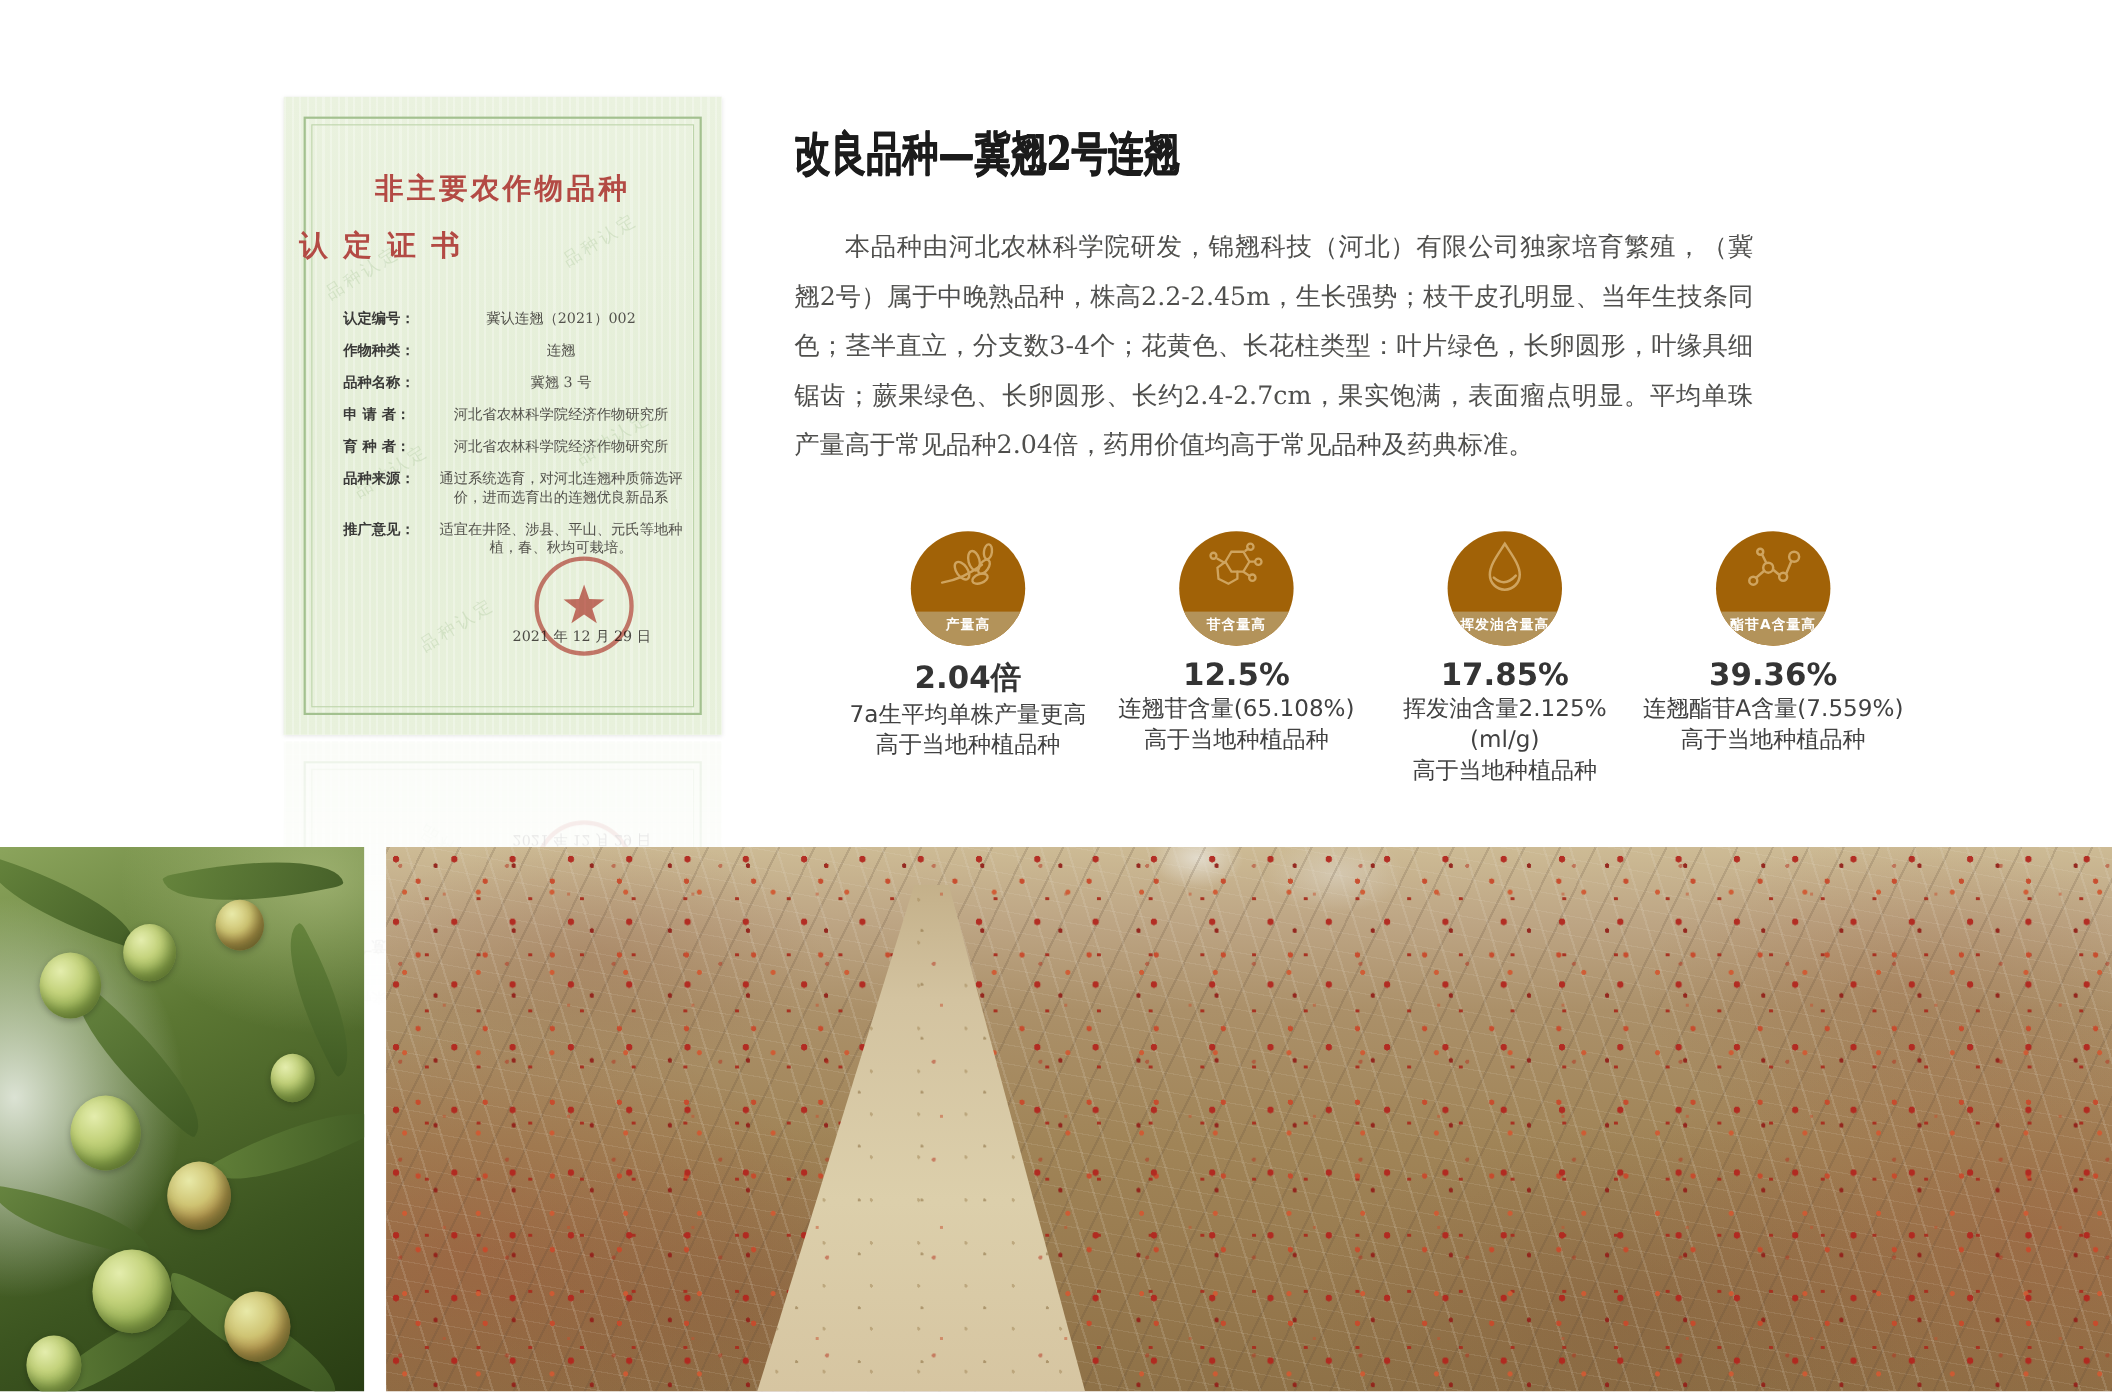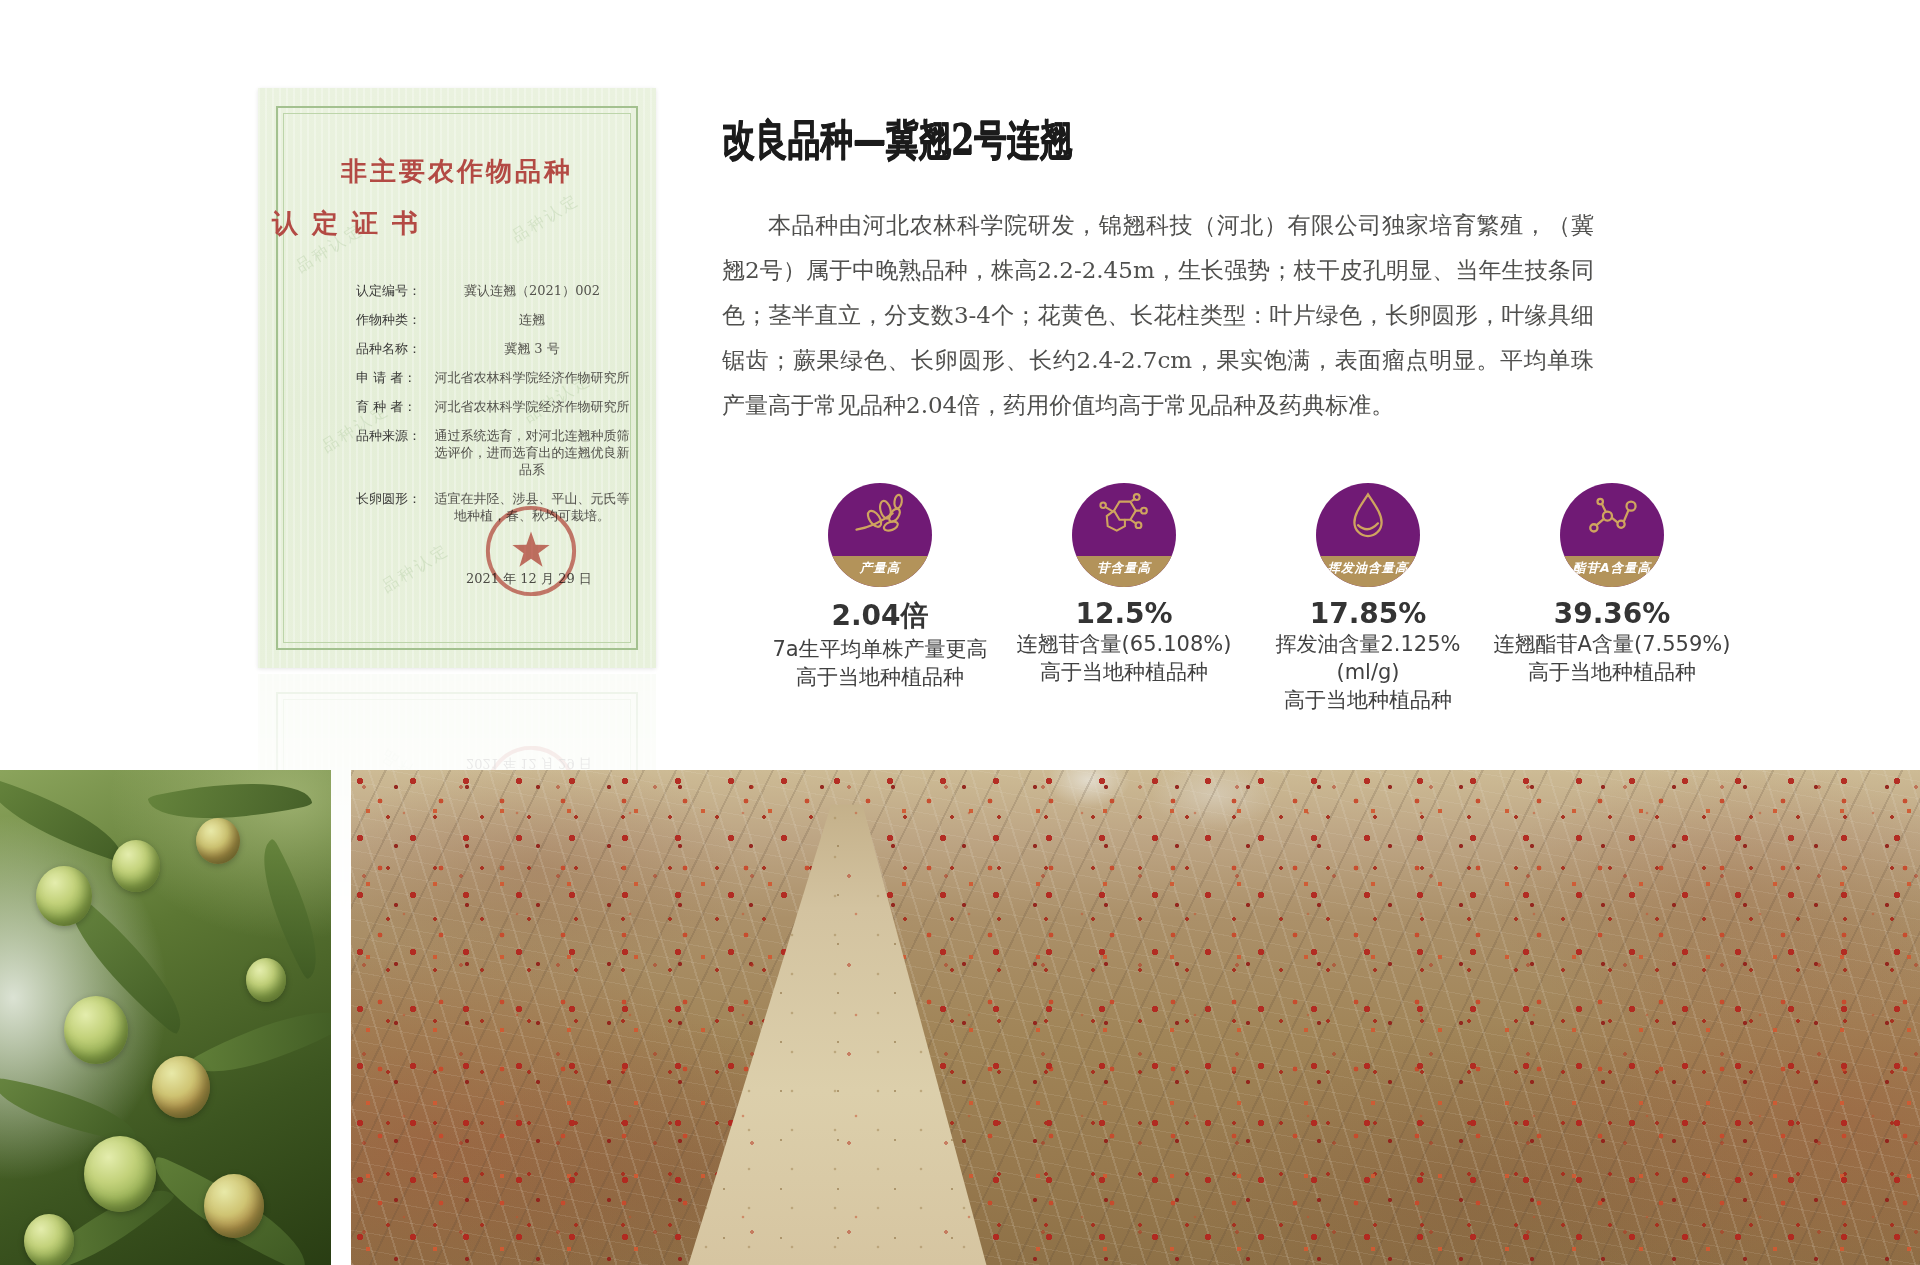--- a/index.html
+++ b/index.html
@@ -23,21 +23,21 @@
       transform:rotate(-32deg);white-space:nowrap;font-family:"DejaVu Serif","Liberation Serif",serif;}
   .cert-title1{position:absolute;top:66px;left:0;width:100%;text-align:center;
       color:#b34a44;font-size:26px;font-weight:bold;letter-spacing:3px;
       font-family:"DejaVu Serif","Liberation Serif",serif;}
   .cert-title2{position:absolute;top:118px;left:0;width:100%;text-align:left;
       color:#b34a44;font-size:26px;font-weight:bold;letter-spacing:14px;text-indent:14px;
       font-family:"DejaVu Serif","Liberation Serif",serif;}
   .cert-fields{position:absolute;top:194px;left:54px;right:26px;}
   .crow{display:flex;margin-bottom:12px;font-size:13px;line-height:17px;
       font-family:"DejaVu Serif","Liberation Serif",serif;}
-  .clabel{flex:0 0 78px;color:#3a3a38;font-weight:normal;margin-left:44px;}
+  .clabel{flex:0 0 78px;color:#3a3a38;font-weight:bold;}
   .cval{flex:1;color:#53524c;text-align:center;}
   .cert-date{position:absolute;left:208px;top:482px;font-size:13px;color:#4c4b45;
       font-family:"DejaVu Serif","Liberation Serif",serif;}
   .seal{position:absolute;left:224px;top:414px;width:98px;height:98px;mix-blend-mode:multiply;}
   
   .main-title{
     position:absolute;left:722px;top:84px;color:#1b1b1b;
     font-size:42px;font-weight:900;white-space:nowrap;
     font-family:"DejaVu Serif","Liberation Serif",serif;
     transform:scaleX(.78);transform-origin:left center;letter-spacing:0px;
@@ -45,21 +45,21 @@
   }
   .paragraph{
     position:absolute;left:722px;top:180px;width:872px;
     font-size:23px;line-height:45px;color:#4f4f4d;text-align:justify;text-indent:2em;
     font-family:"DejaVu Serif","Liberation Serif",serif;
   }
   
   .stats{position:absolute;left:758px;top:483px;width:976px;display:flex;}
   .stat{flex:0 0 244px;text-align:center;}
   .stat-badge{position:relative;width:104px;height:104px;border-radius:50%;
-      overflow:hidden;margin:0 auto 10px;background:#701a75;font-style:italic;}
+      overflow:hidden;margin:0 auto 10px;background:#a16207;}
   .stat-icon{position:absolute;top:5px;left:50%;transform:translateX(-50%);width:58px;height:58px;}
   .stat-band{position:absolute;bottom:0;left:0;width:100%;height:31px;background:#b3935a;
       color:#ffffff;font-size:12.5px;font-weight:bold;display:flex;align-items:flex-start;
       justify-content:center;padding-top:4px;box-sizing:border-box;letter-spacing:1px;}
   .stat-value{font-size:28px;font-weight:bold;color:#343434;margin-bottom:0;}
   .stat-line{font-size:21px;line-height:28px;color:#414141;}
   
   .photo-left{
     position:absolute;left:0;top:770px;width:331px;height:495px;overflow:hidden;
     background:
@@ -141,21 +141,21 @@
     </div>
     <div class="crow">
       <span class="clabel">育 种 者：</span>
       <span class="cval">河北省农林科学院经济作物研究所</span>
     </div>
     <div class="crow">
       <span class="clabel">品种来源：</span>
       <span class="cval">通过系统选育，对河北连翘种质筛选评价，进而选育出的连翘优良新品系</span>
     </div>
     <div class="crow">
-      <span class="clabel">长卵圆形：</span>
+      <span class="clabel">推广意见：</span>
       <span class="cval">适宜在井陉、涉县、平山、元氏等地种植，春、秋均可栽培。</span>
     </div>
   </div>
   <div class="cert-date">2021 年 12 月 29 日</div>
   <svg class="seal" viewBox="0 0 100 100">
     <circle cx="50" cy="50" r="44" fill="none" stroke="#c0453c" stroke-width="4" opacity=".7"></circle>
     <polygon points="50,30 54.7,43.5 69,43.8 57.6,52.4 61.8,66 50,57.8 38.2,66 42.4,52.4 31,43.8 45.3,43.5" fill="#c0453c" opacity=".75"></polygon>
   </svg>
 </div>
 

